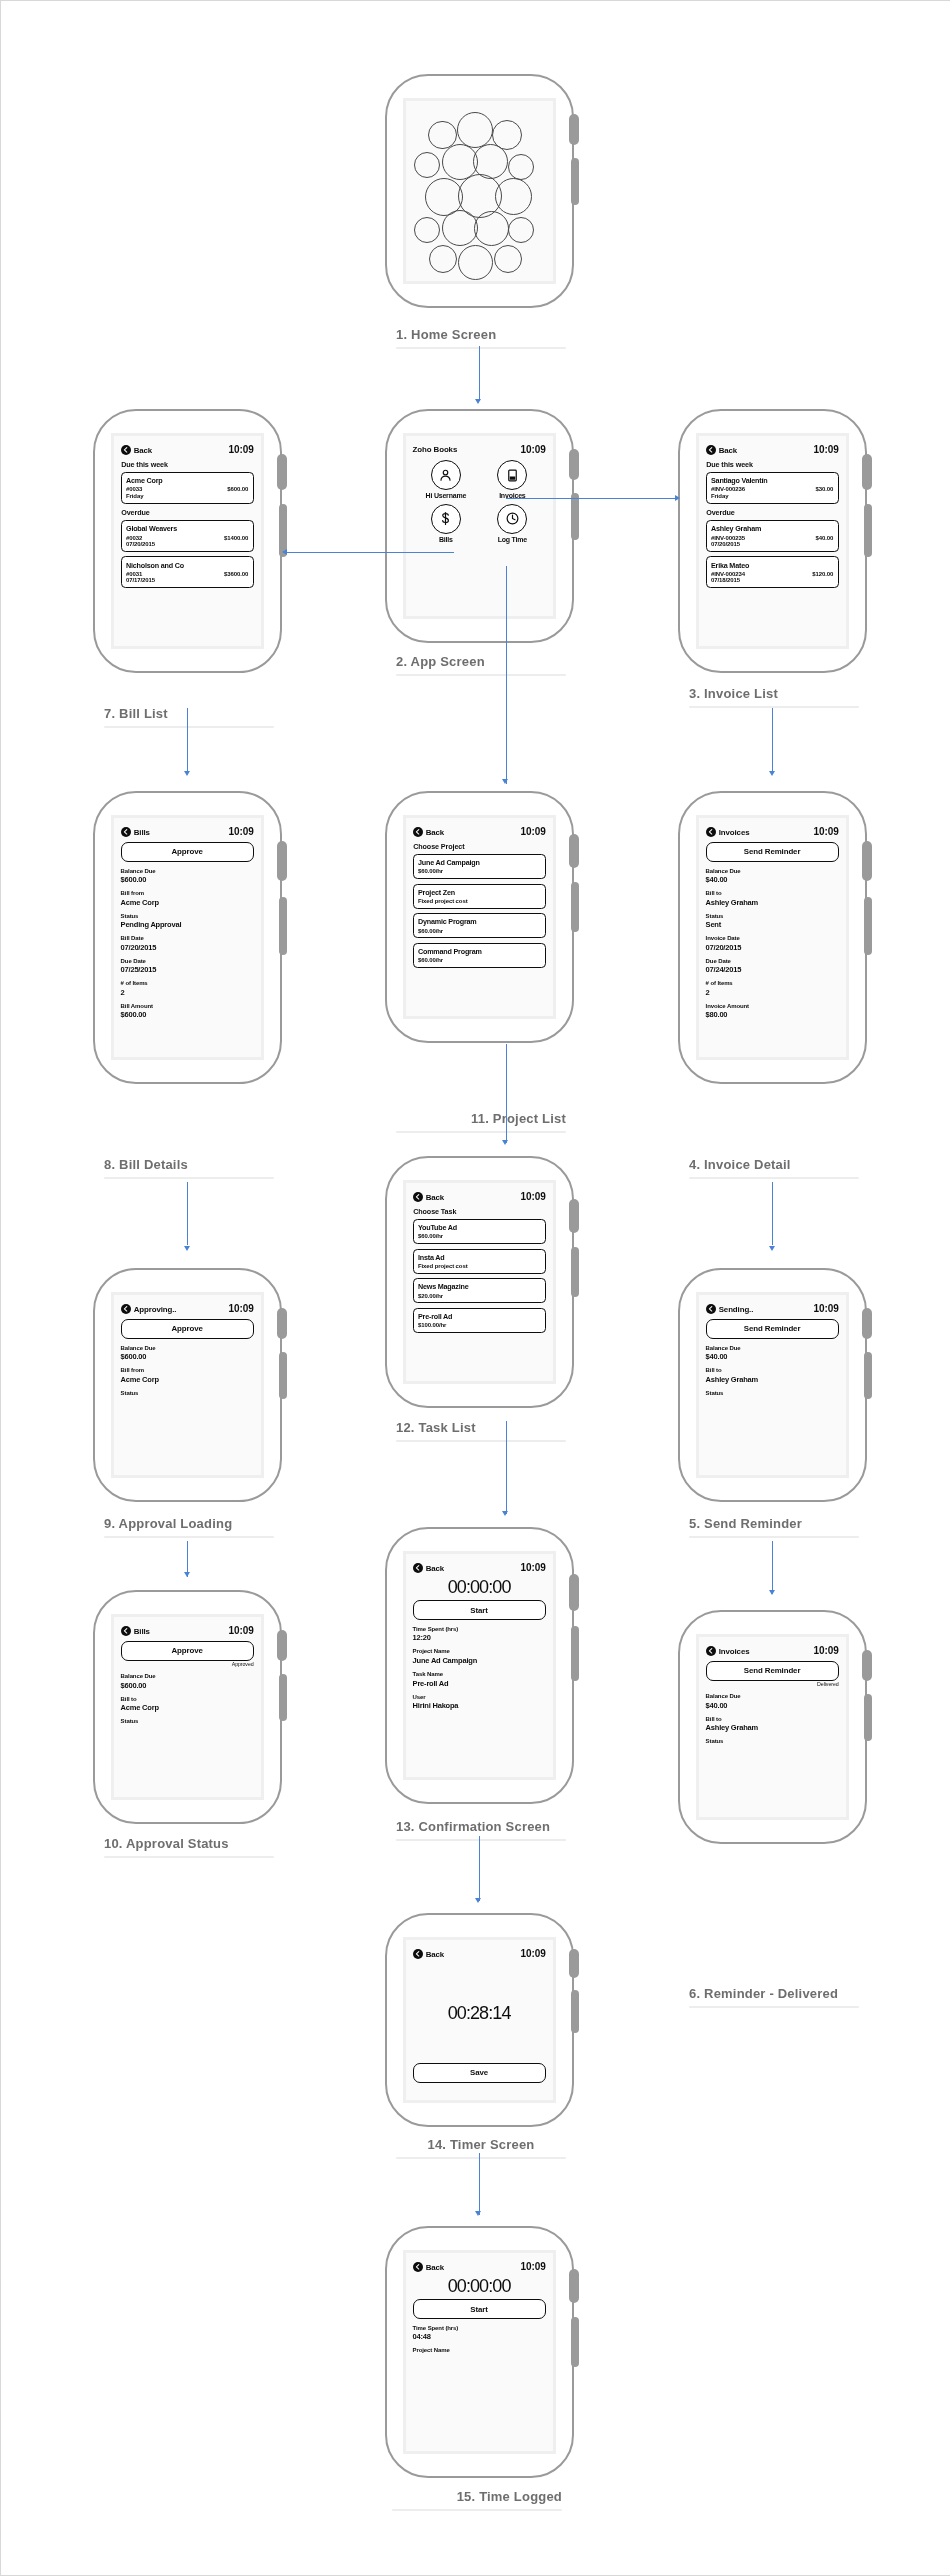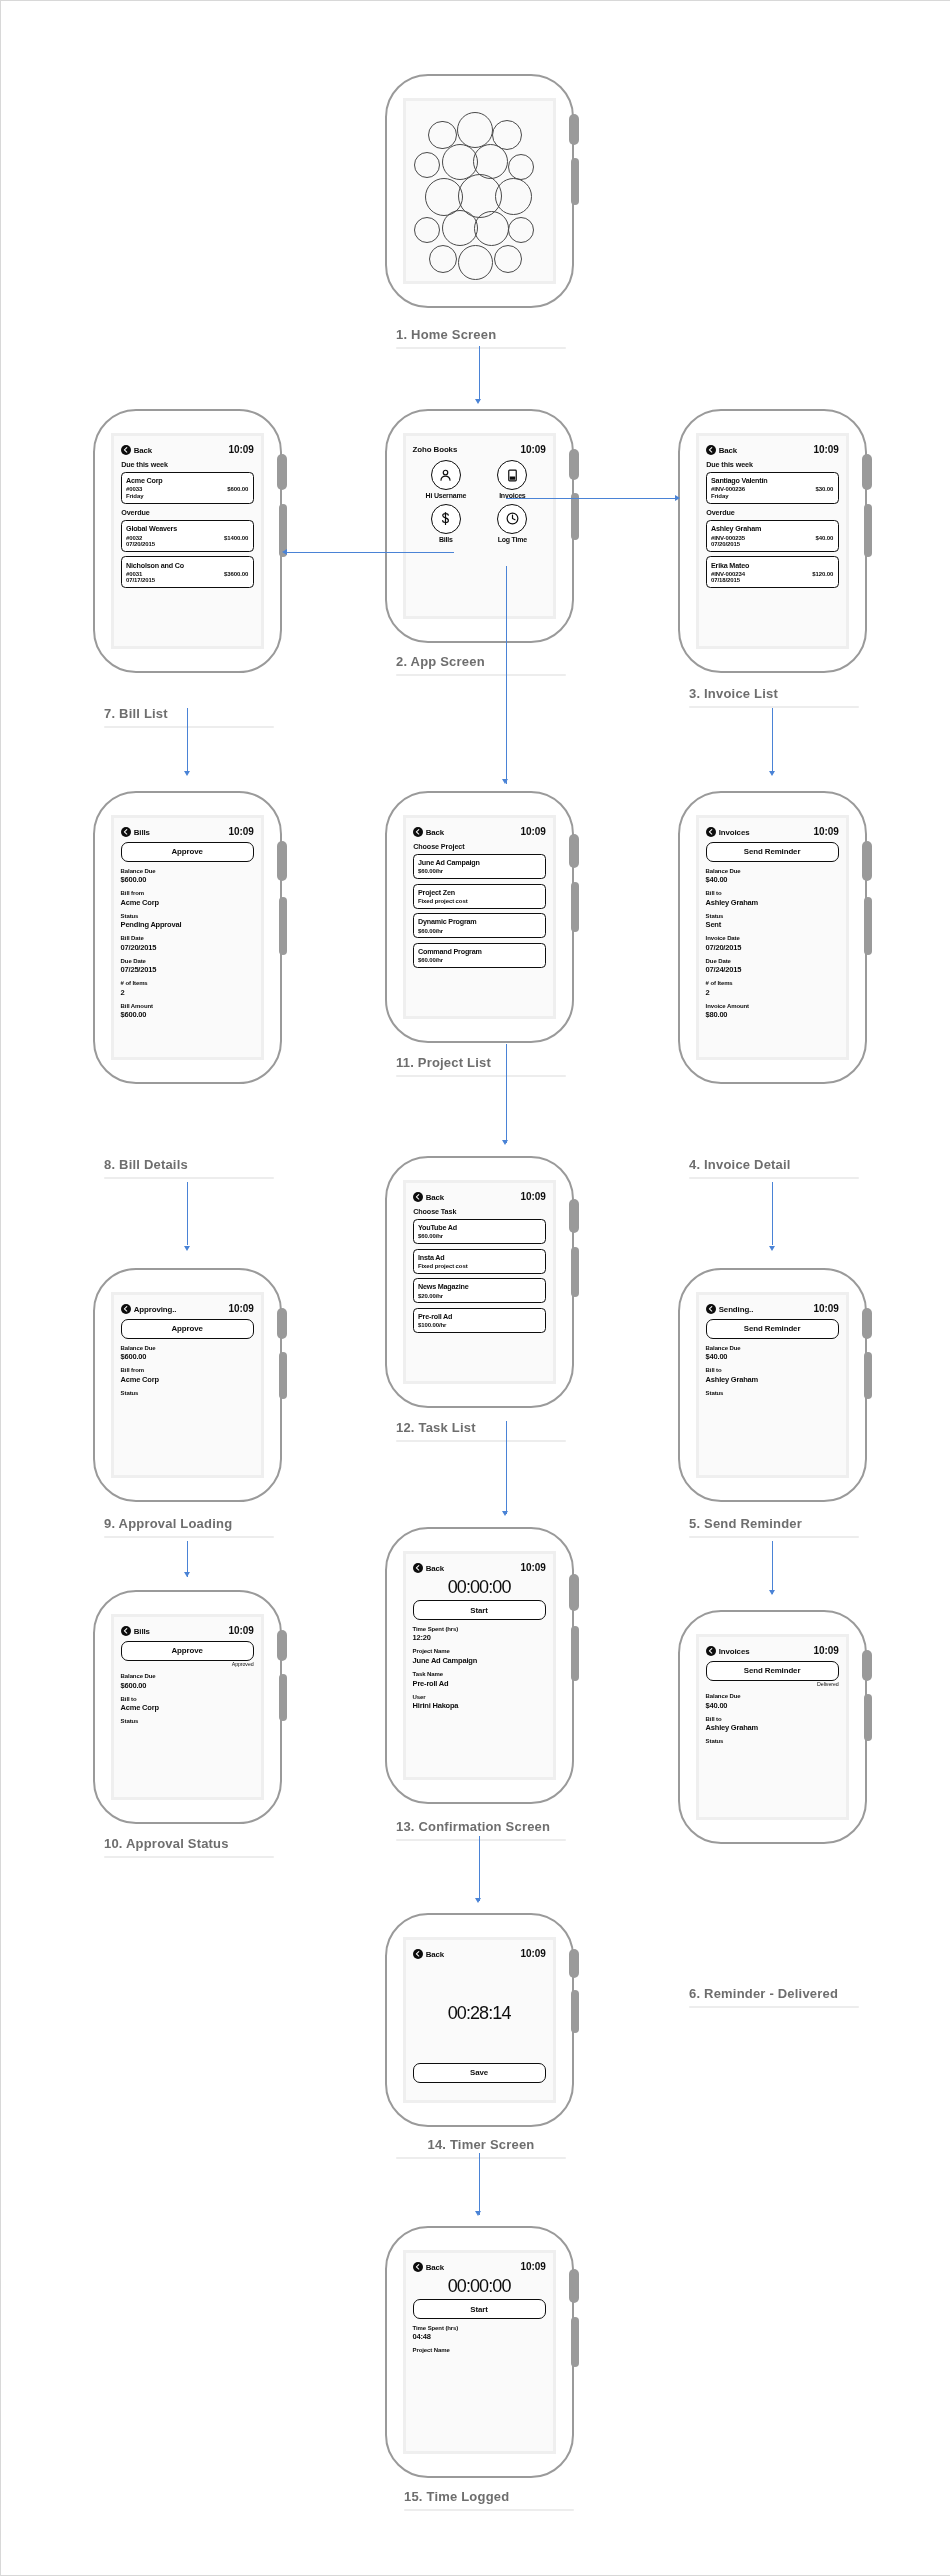--- a/index.html
+++ b/index.html
@@ -376,21 +376,21 @@
             <div class="card-title">Dynamic Program</div>
             <div class="card-rate">$60.00/hr</div>
           </div>
           <div class="card">
             <div class="card-title">Command Program</div>
             <div class="card-rate">$60.00/hr</div>
           </div>
         </div>
       </div>
     </div>
-    <div class="caption" style="left:396px;top:1055px;width:170px;">
+    <div class="caption" style="left:396px;top:1111px;width:170px;text-align:right;">
       <div class="caption-text">11. Project List</div>
       <div class="caption-rule"></div>
     </div>
     <div class="watch" style="left:678px;top:791px;width:189px;height:293px;">
       <div class="watch-body" style="width:189px;height:293px;"></div>
       <div class="crown top" style="left:184px;top:50px;height:40px;"></div>
       <div class="crown bot" style="left:186px;top:106px;height:58px;"></div>
       <div class="screen" style="left:17.6px;top:24px;width:153px;height:245px;">
         <div class="screen-inner">
           <div class="statusbar">
@@ -681,21 +681,21 @@
           <div class="timer-big">00:00:00</div>
           <div class="action-btn">Start</div>
           <div class="detail">
             <div class="d-label">Time Spent (hrs)</div>
             <div class="d-value">04:48</div>
             <div class="d-label">Project Name</div>
           </div>
         </div>
       </div>
     </div>
-    <div class="caption" style="left:404px;top:2489px;width:170px;">
+    <div class="caption" style="left:392px;top:2489px;width:170px;text-align:right;">
       <div class="caption-text">15. Time Logged</div>
       <div class="caption-rule"></div>
     </div>
     <div class="conn v" style="left:479px;top:346px;height:55px;"></div>
     <div class="arrow down" style="left:475px;top:399px;"></div>
     <div class="conn h" style="left:506px;top:498px;width:172px;"></div>
     <div class="arrow right" style="left:675px;top:495px;"></div>
     <div class="conn h" style="left:284px;top:552px;width:170px;"></div>
     <div class="arrow left" style="left:282px;top:549px;"></div>
     <div class="conn v" style="left:187px;top:708px;height:63px;"></div>

